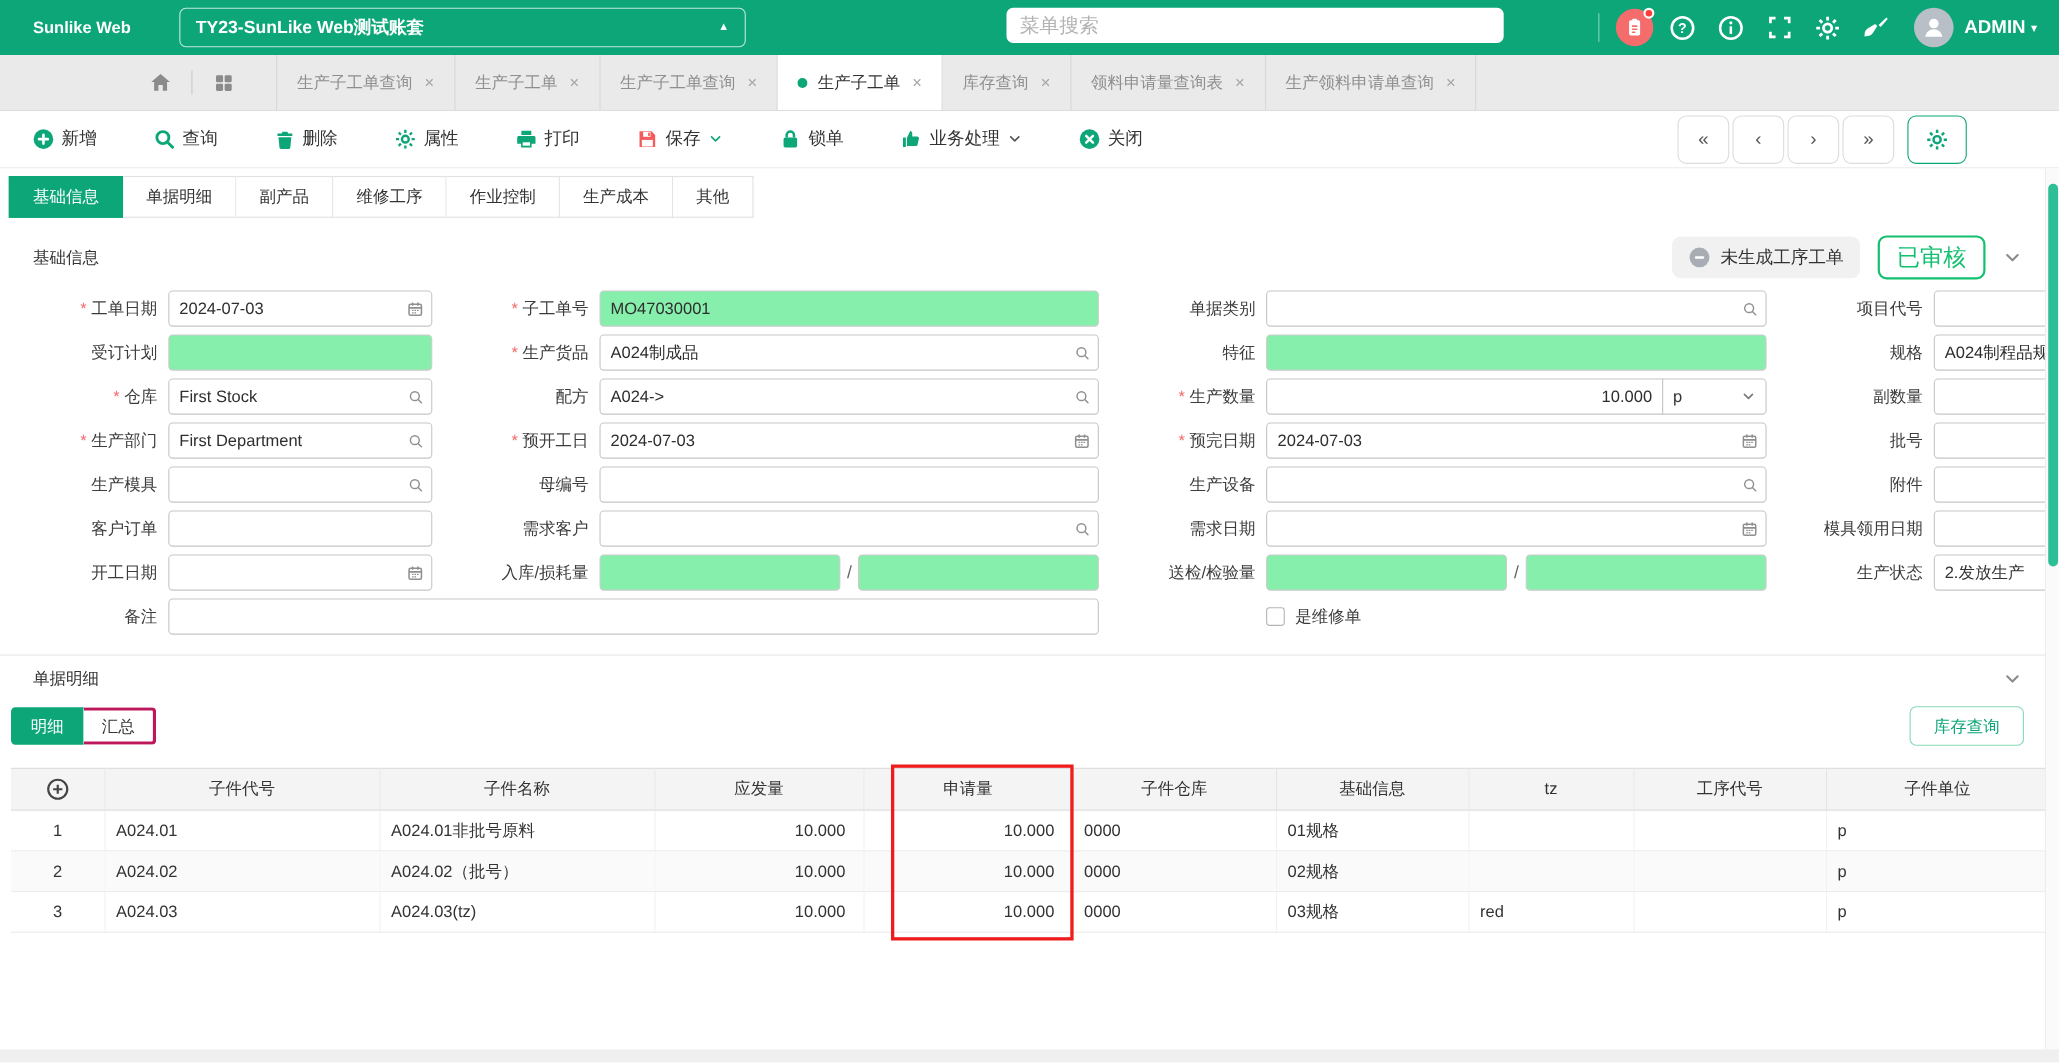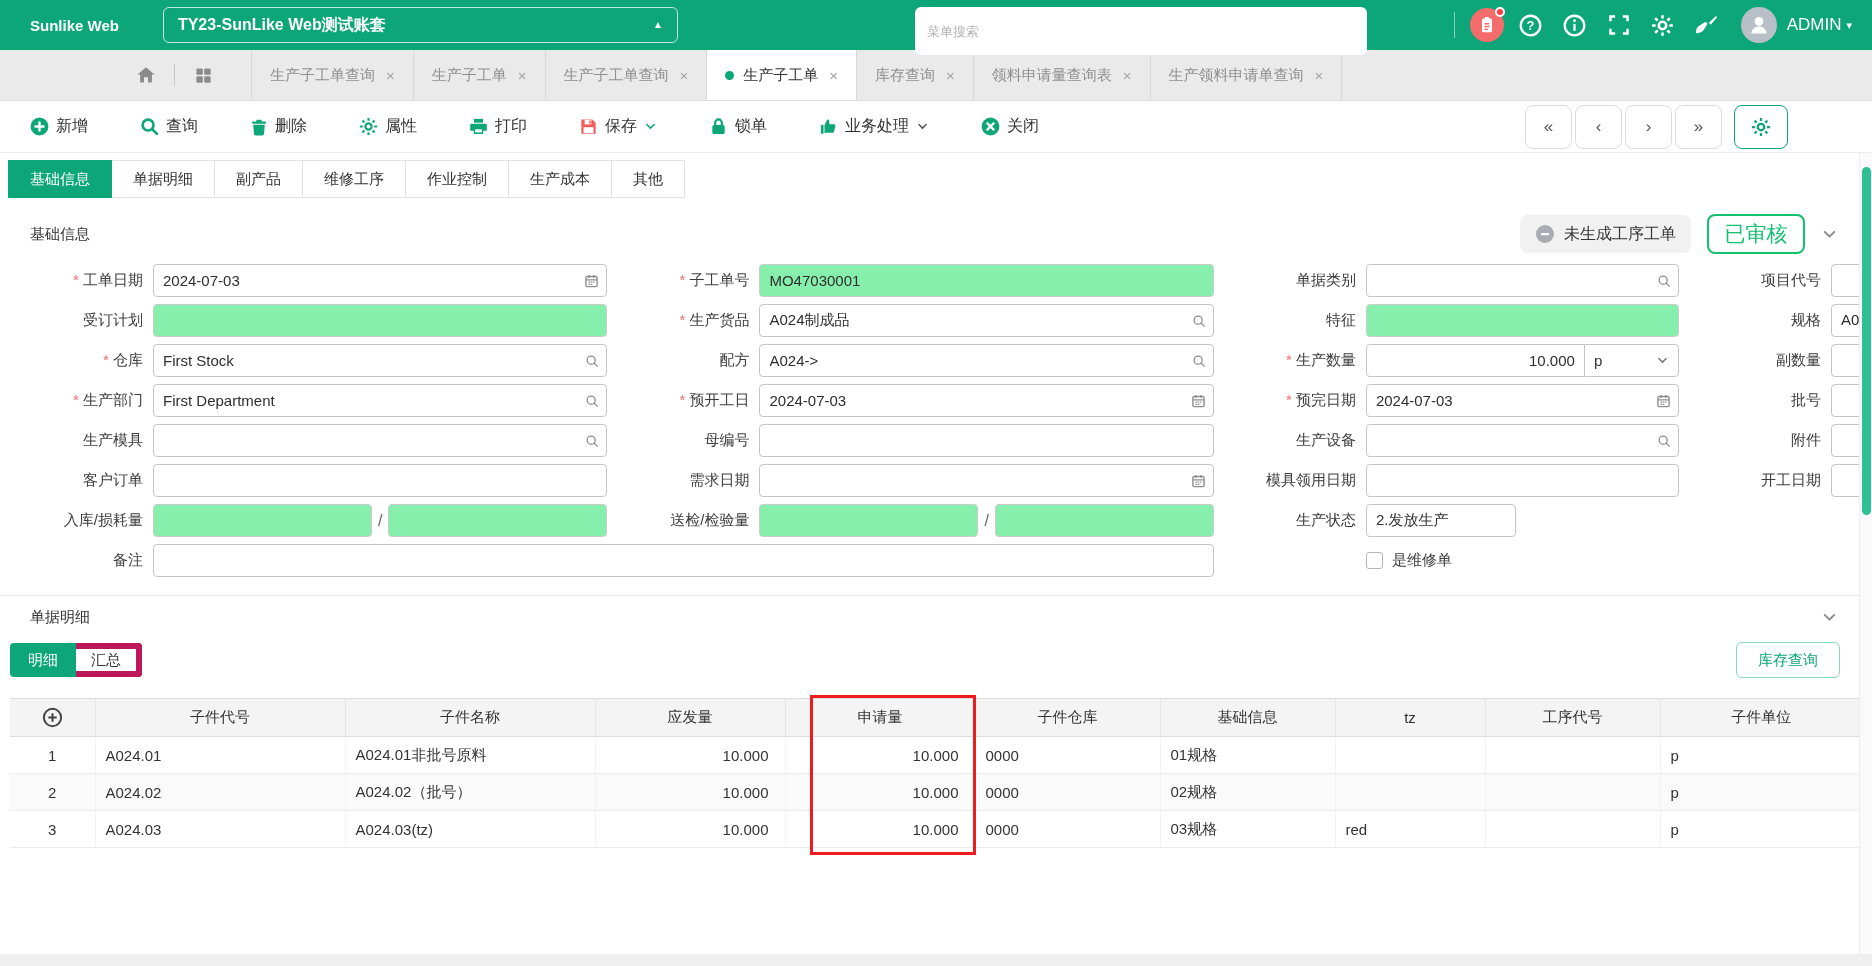--- a/index.html
+++ b/index.html
@@ -11,30 +11,30 @@
   body{width:1872px;height:966px;position:relative;overflow:hidden;background:#fff;
        font-family:"Liberation Sans","DejaVu Sans",sans-serif;color:#333}
   svg{display:block}
   .ic{color:var(--primary)}
   
   .hdr{height:50px;background:var(--primary);display:flex;align-items:center;position:relative}
   .logo{margin-left:30px;font-size:15px;font-weight:bold;color:#fff;white-space:nowrap}
   .acct{margin-left:44px;width:515px;height:36px;border:1px solid rgba(255,255,255,.75);border-radius:6px;
         display:flex;align-items:center;padding:0 14px;color:#fff;font-size:16px;font-weight:600;cursor:pointer}
   .acct .tri{margin-left:auto;font-size:10px;line-height:1}
-  .hdr-search{position:absolute;left:915px;top:7px;width:452px;height:48px;border:none;border-radius:6px;
-        padding:0 12px;font-size:13px;color:#333;outline:none}
+  .hdr-search{position:absolute;left:915px;top:7px;width:452px;height:32px;border:none;border-radius:6px;
+        padding:0 12px;font-size:18px;color:#333;outline:none}
   .hdr-search::placeholder{color:#b3b3b3}
   .hdr-right{position:absolute;right:16px;top:0;height:50px;display:flex;align-items:center}
   .hdiv{width:1px;height:26px;background:rgba(255,255,255,.5);margin:0 10px}
   .hicon{width:44px;height:50px;display:flex;align-items:center;justify-content:center;color:#fff;cursor:pointer;position:relative}
   .pinkball{width:34px;height:34px;border-radius:50%;background:var(--badge-pink);display:flex;align-items:center;justify-content:center}
   .ndot{position:absolute;top:7px;right:4px;width:10px;height:10px;border-radius:50%;background:#ff3b3b;border:2px solid #fff}
   .avatar{width:36px;height:36px;border-radius:50%;background:#b9bfc7;display:flex;align-items:center;justify-content:center;margin-left:12px;cursor:pointer}
-  .admin{color:#fff;font-size:17px;font-weight:normal;margin:0 4px 0 10px;cursor:pointer;display:flex;align-items:center;gap:5px}
+  .admin{color:#fff;font-size:17px;font-weight:bold;margin:0 4px 0 10px;cursor:pointer;display:flex;align-items:center;gap:5px}
   
   .tabbar{height:51px;background:#eaeaea;display:flex;align-items:stretch;border-bottom:1px solid #dcdcdc}
   .ticon{width:56px;display:flex;align-items:center;justify-content:center;color:#8b8b8b;cursor:pointer}
   .ticon:first-child{margin-left:118px}
   .tdiv{width:1px;height:22px;background:#c9c9c9;align-self:center}
   .tabs{display:flex;margin-left:20px}
   .tab{display:flex;align-items:center;padding:0 18px;font-size:15px;color:#8f8f8f;border-right:1px solid #d8d8d8;cursor:pointer;white-space:nowrap}
   .tab:first-child{border-left:1px solid #d8d8d8}
   .tab.on{background:#fff;color:#333}
   .tab .dot{width:9px;height:9px;border-radius:50%;background:var(--primary);margin-right:9px}
@@ -82,21 +82,21 @@
         display:flex;align-items:center;justify-content:space-between;padding:0 9px;font-size:15px;background:#fff;cursor:pointer}
   .selbox{flex:none;width:150px;height:33px;border:1px solid #c6c6c6;border-radius:4px;display:flex;align-items:center;
         justify-content:space-between;padding:0 9px;font-size:15px;background:#fff;cursor:pointer}
   .cb{appearance:none;width:17px;height:17px;border:1px solid #b5b5b5;border-radius:3px;background:#fff;margin:0;cursor:pointer}
   .cbl{margin-left:9px;font-size:15px;color:#3c3c3c}
   
   .sep{border-top:1px solid #e7e7e7;margin-top:18px}
   .det-head{display:flex;align-items:center;margin:0 34px 0 30px;height:42px}
   .segrow{display:flex;align-items:center;margin:4px 32px 0 10px}
   .segbtn{width:66px;height:34px;display:flex;align-items:center;justify-content:center;font-size:15px;
-          border:6px solid #be185d;background:#fff;color:#333;cursor:pointer}
+          border:3px solid #be185d;background:#fff;color:#333;cursor:pointer}
   .segbtn.on{background:var(--primary);color:#fff;border-color:var(--primary);border-radius:4px 0 0 4px}
   .segbtn.off{border-radius:0 4px 4px 0;border-left:none}
   .stockbtn{margin-left:auto;width:104px;height:36px;border:1px solid #86d9b6;border-radius:6px;color:var(--primary);
           font-size:15px;background:#fff;display:flex;align-items:center;justify-content:center;cursor:pointer}
   .tablewrap{position:relative;margin:20px 10px 0}
   table{width:1852px;border-collapse:collapse;table-layout:fixed;font-size:15px;color:#333}
   thead th{height:38px;background:#f4f4f4;border-top:1px solid #dcdcdc;border-bottom:1px solid #dcdcdc;
           border-right:1px solid #e4e4e4;font-weight:normal;text-align:center;padding:0 8px;overflow:hidden;white-space:nowrap}
   thead th:last-child{border-right:none}
   tbody td{height:37px;border-bottom:1px solid #ececec;border-right:1px solid #f2f2f2;padding:0 10px;background:#fff;
@@ -610,20 +610,31 @@
         <span class="lbl">附件</span>
       <div class="ctr has-ico">
           <input class="tin" style="">
         </div>
       </div>
 
     <div class="fld">
         <span class="lbl">客户订单</span>
       <div class="ctr">
           <input class="tin" style="">
+        </div>
+      </div>
+    <div class="fld">
+        <span class="lbl">需求客户</span>
+      <div class="ctr has-ico">
+          <input class="tin" style="">
+          <span class="fico">
+            <svg width="14" height="14">
+              <use href="#s-mag"></use>
+            </svg>
+          </span>
         </div>
       </div>
     <div class="fld">
         <span class="lbl">需求日期</span>
       <div class="ctr has-ico">
           <input class="tin" style="">
           <span class="fico">
             <svg width="15" height="15">
               <use href="#s-cal"></use>
             </svg>

